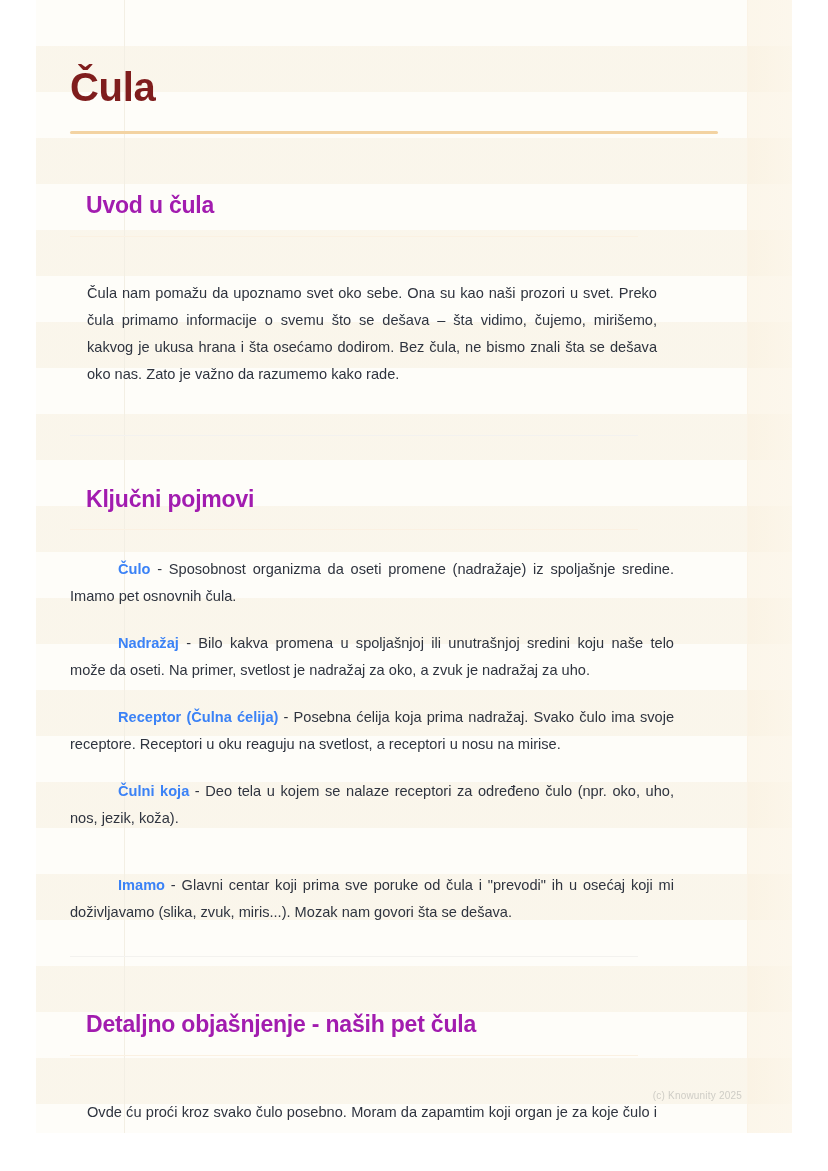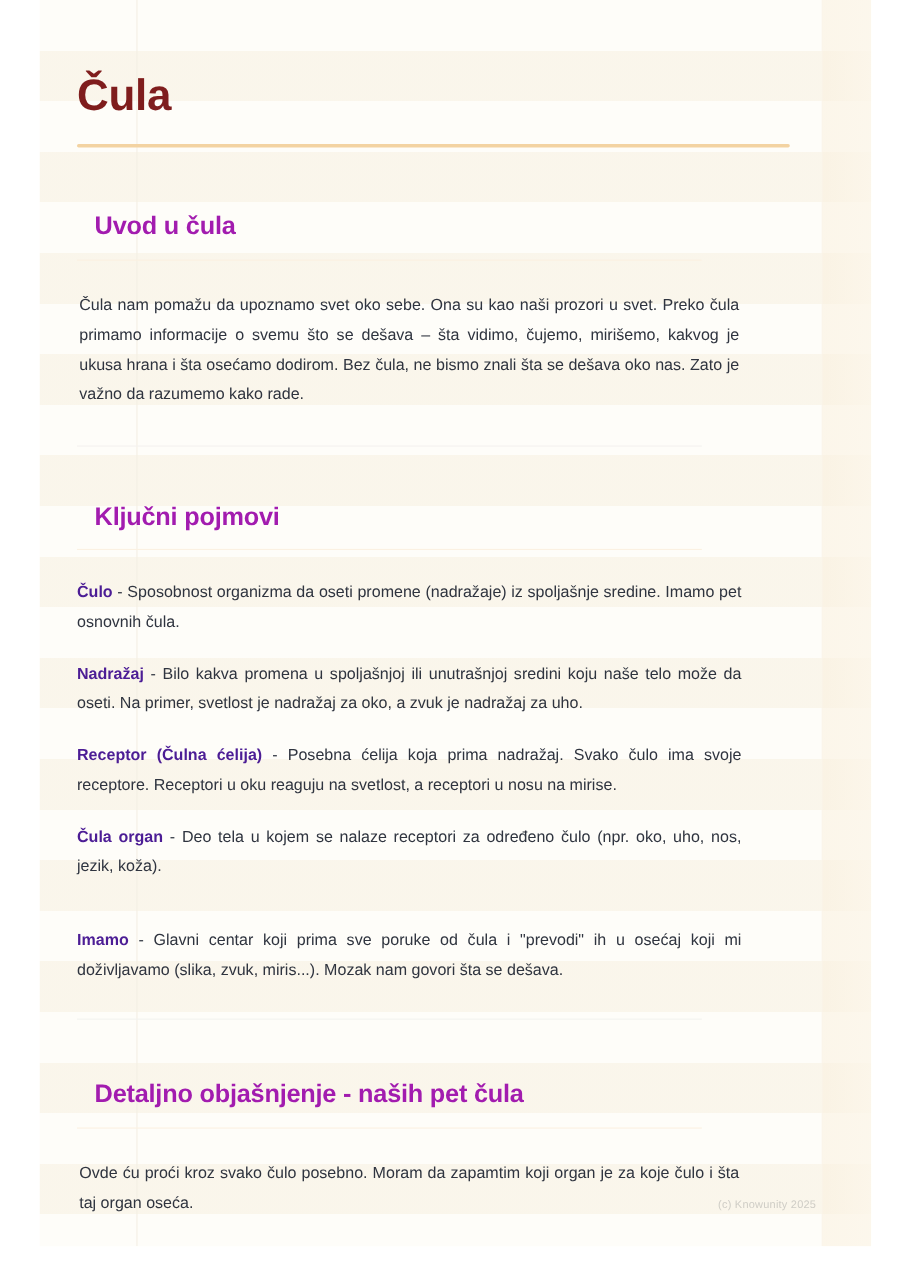--- a/index.html
+++ b/index.html
@@ -102,38 +102,39 @@
   }
 
   .heading-rule {
     margin-top: 12px;
     width: 568px;
     height: 1px;
     background: #fbf1e2;
   }
 
   .body-text {
-    margin: 2px;
+    margin: 17px;
     font-size: 14.6px;
     line-height: 27px;
     color: #2f343f;
     text-align: justify;
   }
 
   .term-block {
     margin: 0;
     font-size: 14.6px;
     line-height: 27px;
     color: #2f343f;
     text-align: justify;
   }
 
   .term-name {
     font-weight: 700;
-    color: #4c1d95;
+    color: #3b82f6;
+    margin-left: 48px;
   }
 
   .divider {
     width: 568px;
     height: 1px;
     background: #f3f2ef;
   }
 
   .footer-note {
     position: absolute;
@@ -189,21 +190,21 @@
       <div class="sp-20"></div>
 
       <p class="term-block"><span class="term-name">Nadražaj</span><span> - Bilo kakva promena u spoljašnjoj ili unutrašnjoj sredini koju naše telo može da oseti. Na primer, svetlost je nadražaj za oko, a zvuk je nadražaj za uho.</span></p>
 
       <div class="sp-20"></div>
 
       <p class="term-block"><span class="term-name">Receptor (Čulna ćelija)</span><span> - Posebna ćelija koja prima nadražaj. Svako čulo ima svoje receptore. Receptori u oku reaguju na svetlost, a receptori u nosu na mirise.</span></p>
 
       <div class="sp-20"></div>
 
-      <p class="term-block"><span class="term-name">Čula organ</span><span> - Deo tela u kojem se nalaze receptori za određeno čulo (npr. oko, uho, nos, jezik, koža).</span></p>
+      <p class="term-block"><span class="term-name">Čulni koja</span><span> - Deo tela u kojem se nalaze receptori za određeno čulo (npr. oko, uho, nos, jezik, koža).</span></p>
 
       <div class="sp-20"></div>
 
 
       <div class="sp-20"></div>
 
       <p class="term-block"><span class="term-name">Imamo</span><span> - Glavni centar koji prima sve poruke od čula i "prevodi" ih u osećaj koji mi doživljavamo (slika, zvuk, miris...). Mozak nam govori šta se dešava.</span></p>
     </div>
 
     <div class="sp-30"></div>

